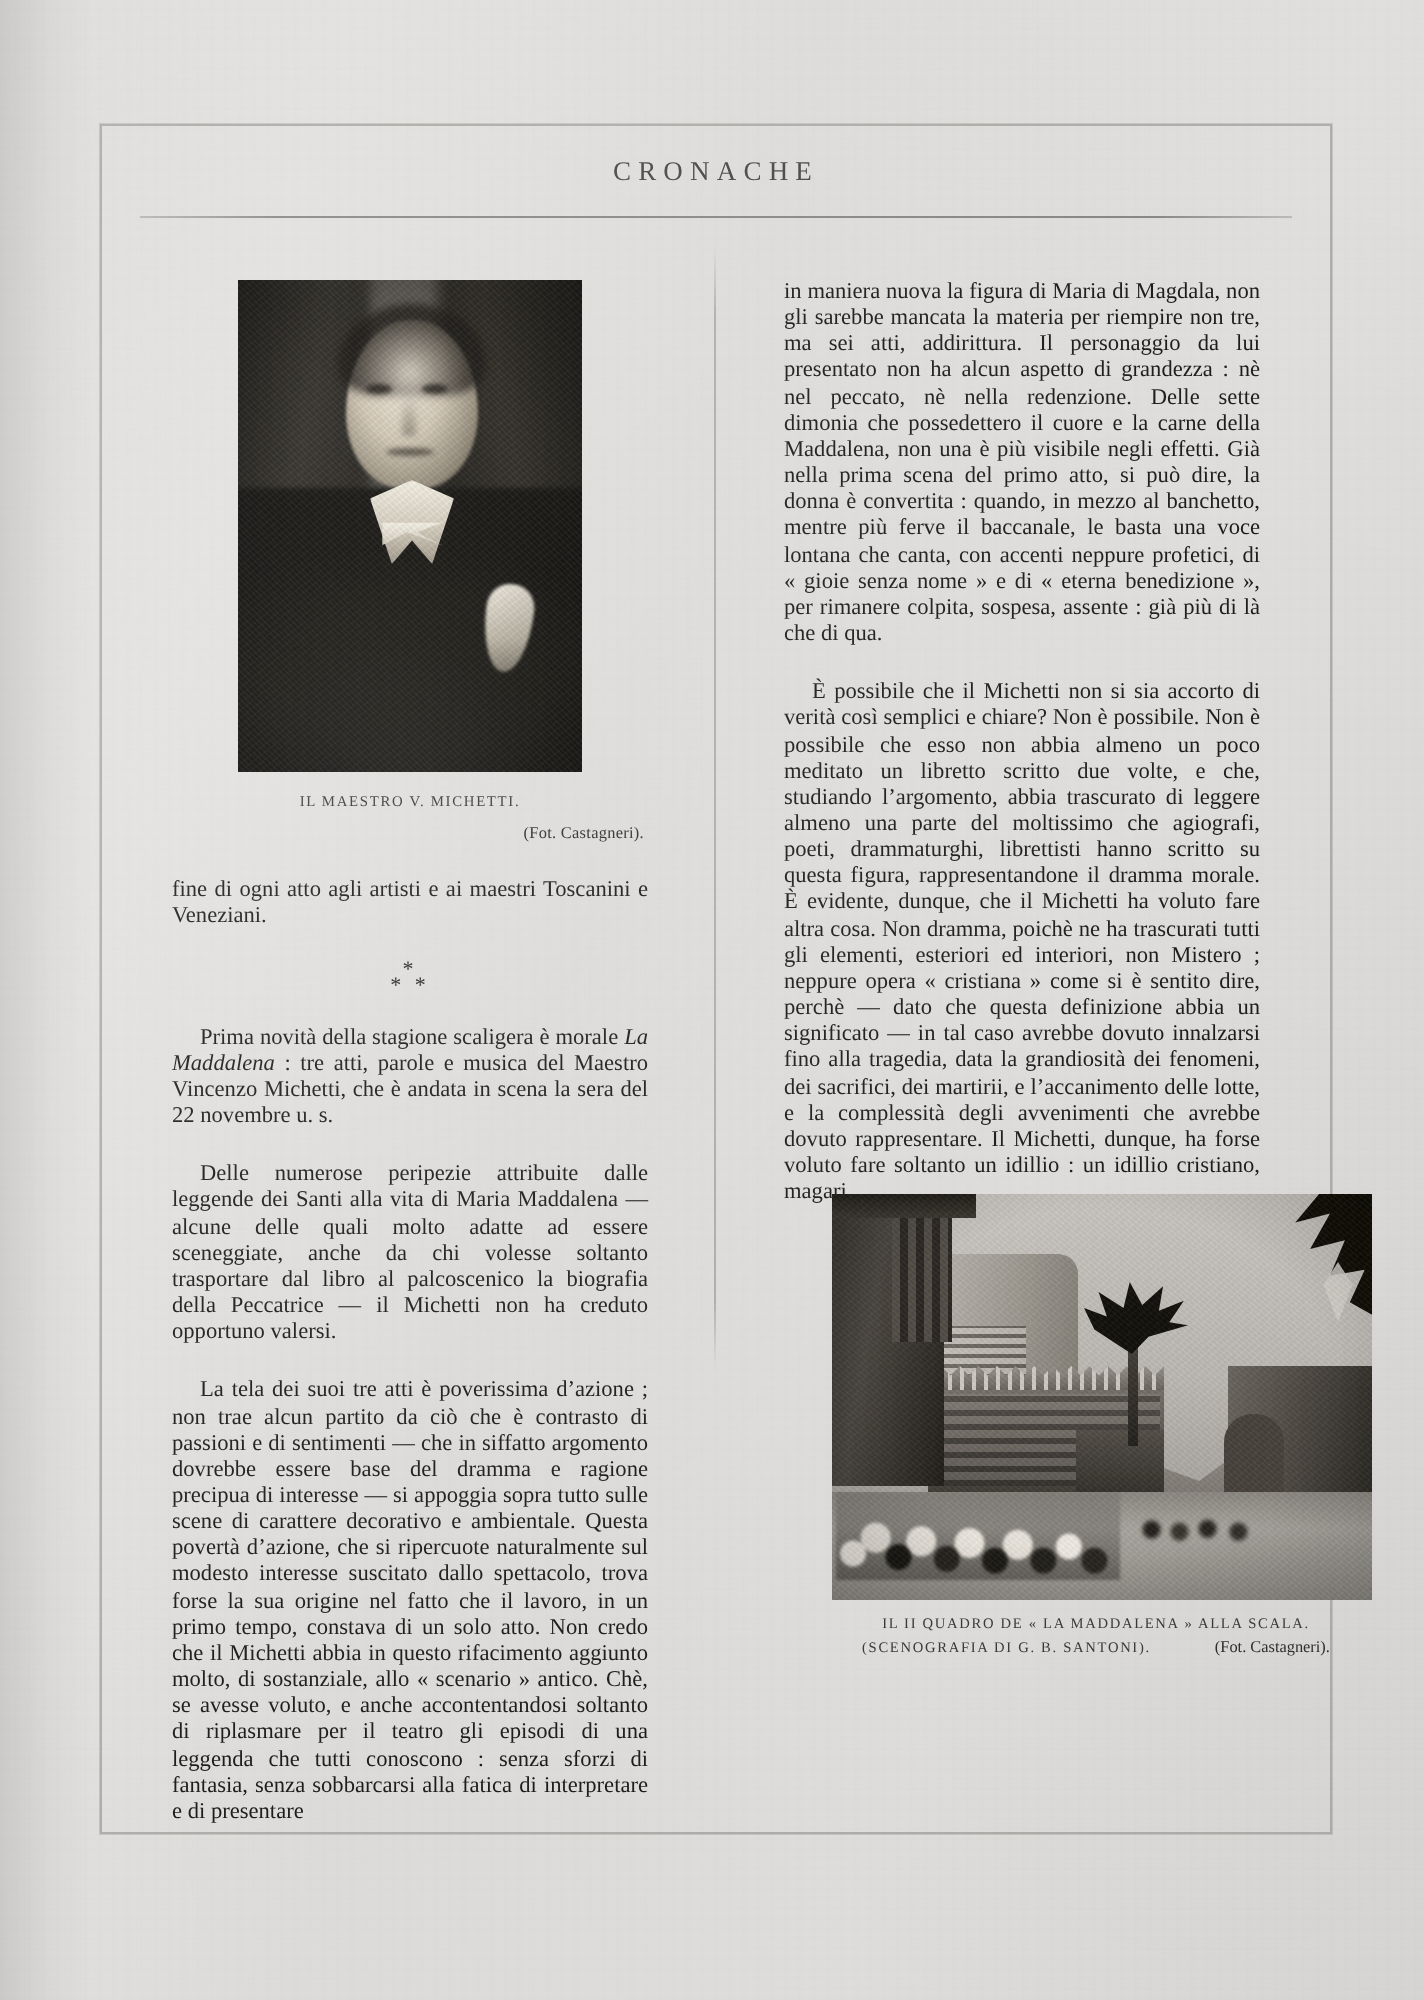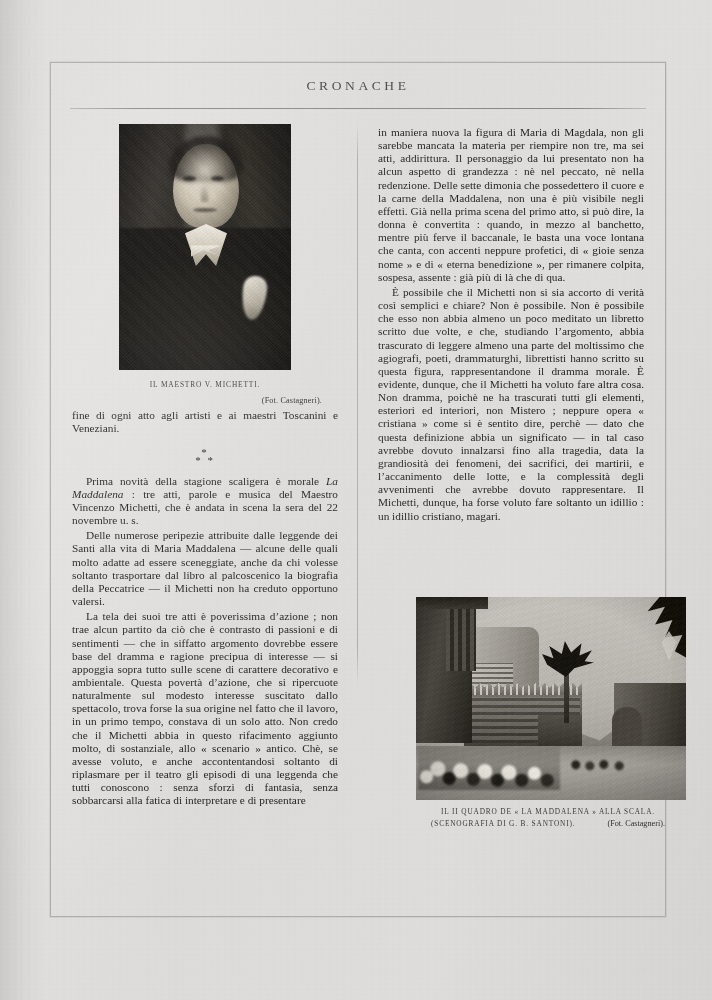--- a/index.html
+++ b/index.html
@@ -75,26 +75,26 @@
     font-size: 11.3px;
     line-height: 13.15px;
     color: #1d1d1d;
     text-align: justify;
     text-justify: inter-word;
     hyphens: manual;
   }
   #col-left  { left: 0; }
   #col-right { left: 306px; }
 
-  .col p { margin: 2px; text-indent: 14px; }
+  .col p { margin: 16px; text-indent: 14px; }
   .col p.noindent { text-indent: 0; }
   .col i { font-style: italic; }
 
   
-  #portrait-figure { margin: 0 0 0 0; }
+  #portrait-figure { margin: 16px 0 0 0; }
   #portrait {
     position: relative;
     width: 172px; height: 246px;
     margin: 0 auto;
     overflow: hidden;
     background: #1b1a18;
     filter: contrast(1.04) brightness(1.0);
   }
   #portrait .bg {
     position: absolute; inset: 0;

